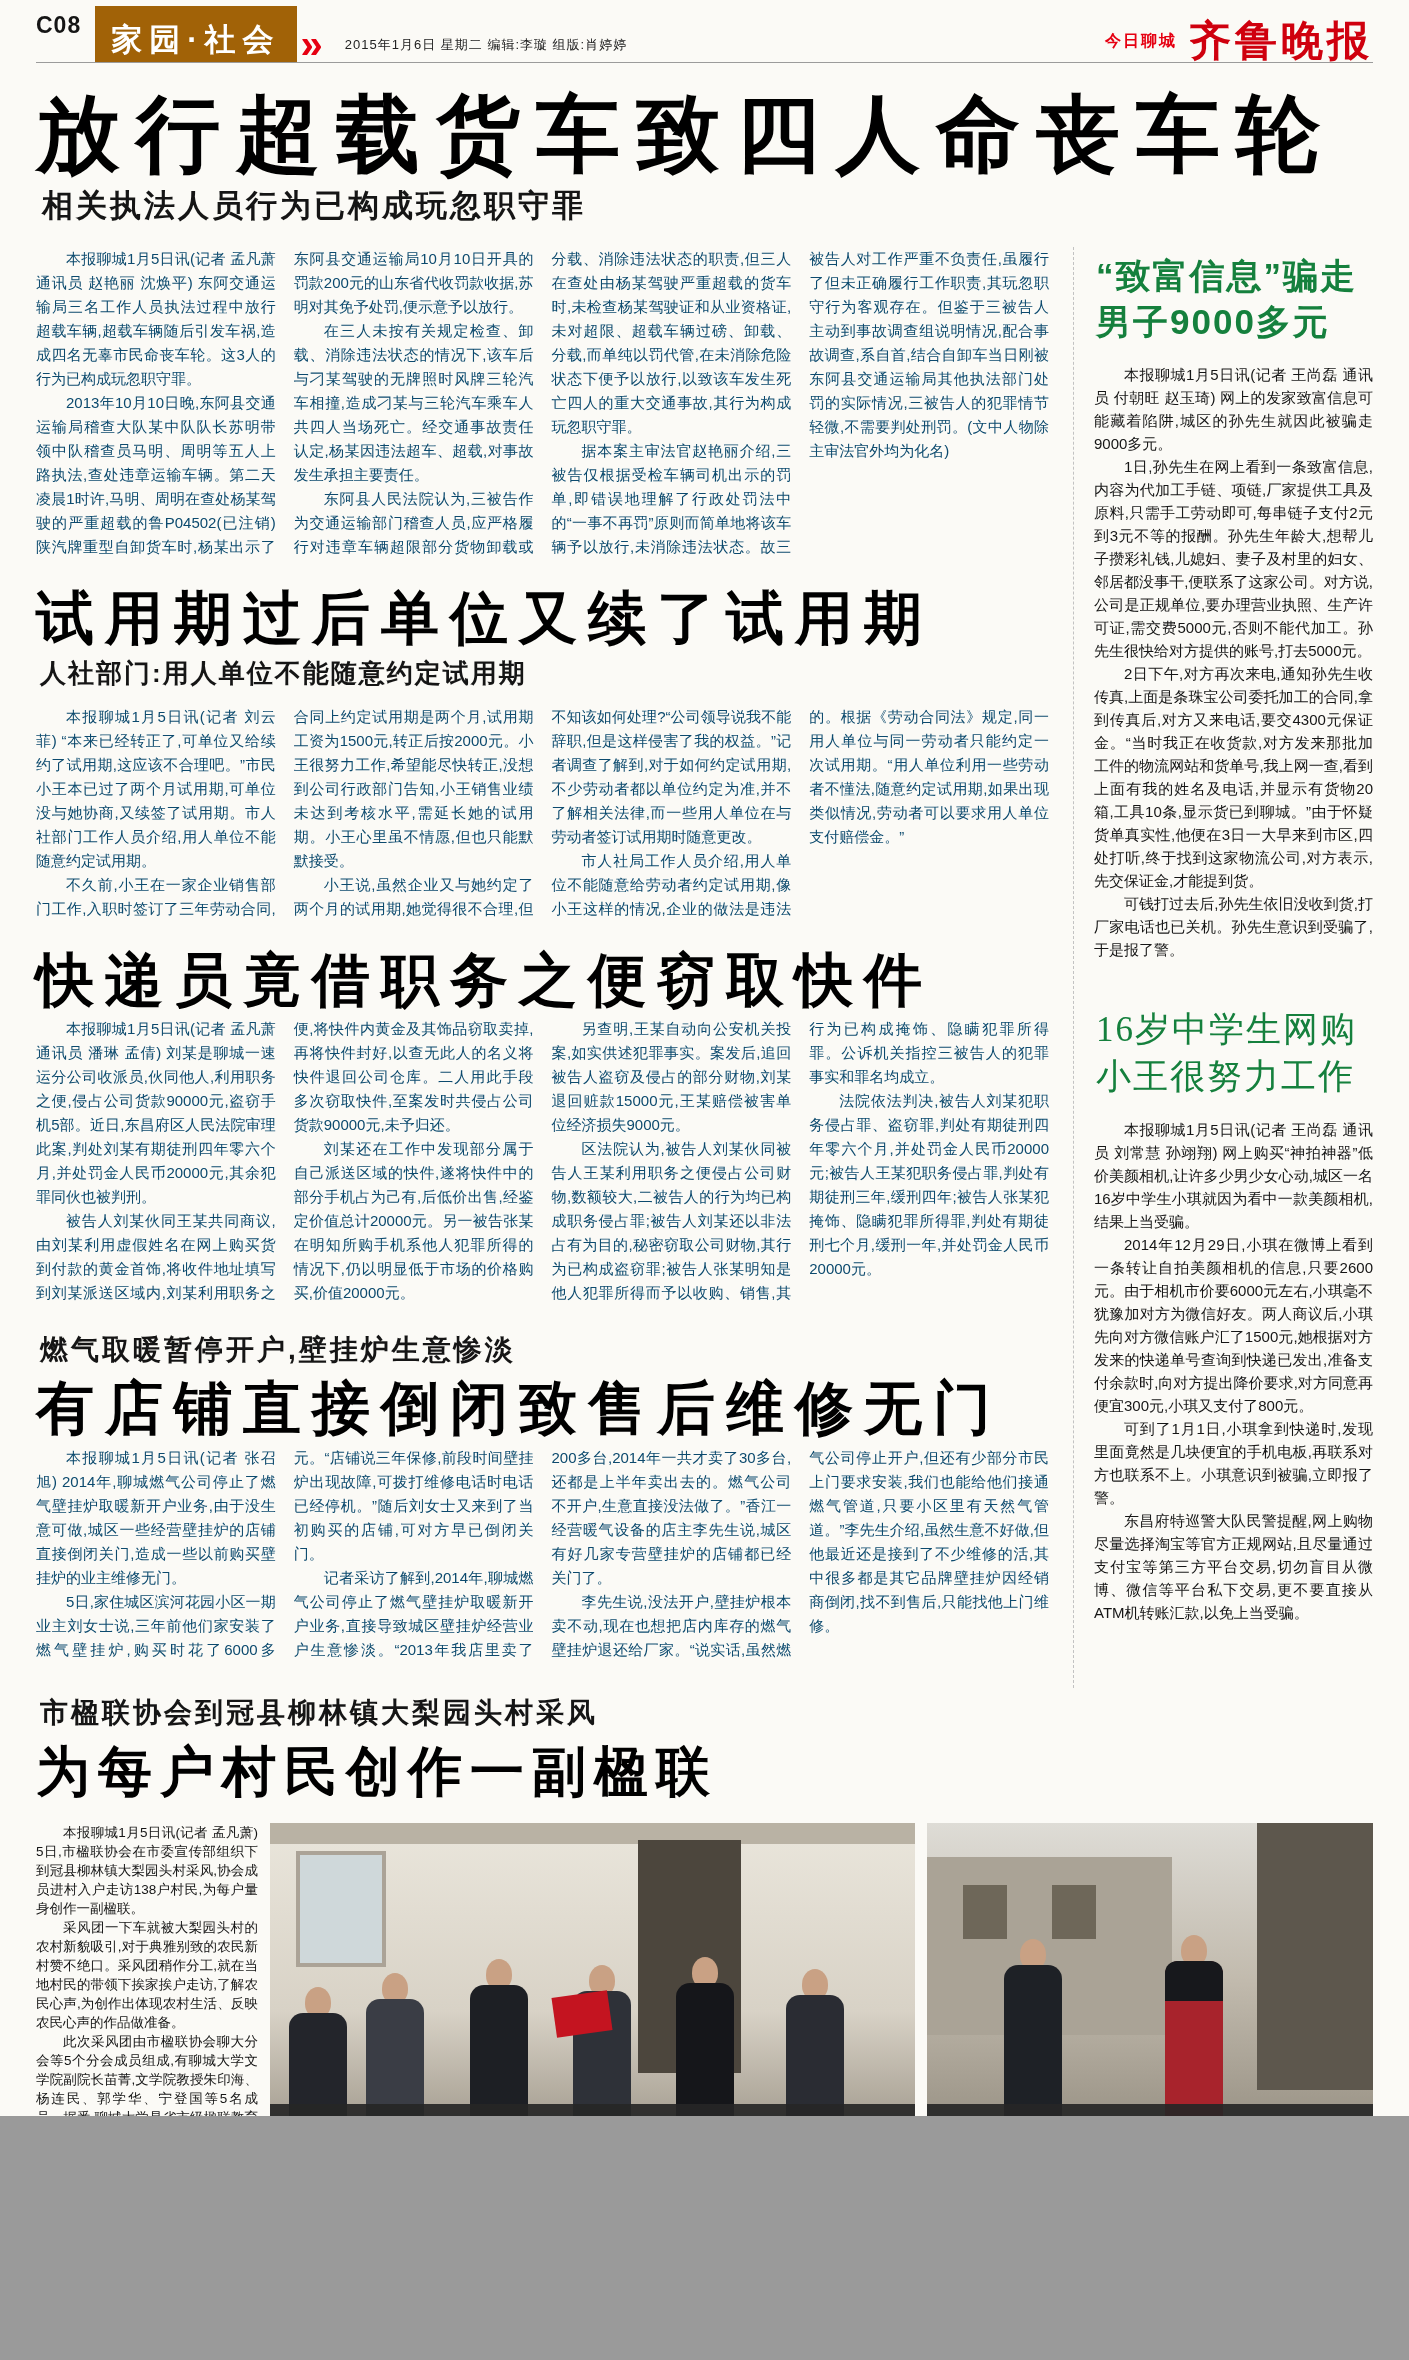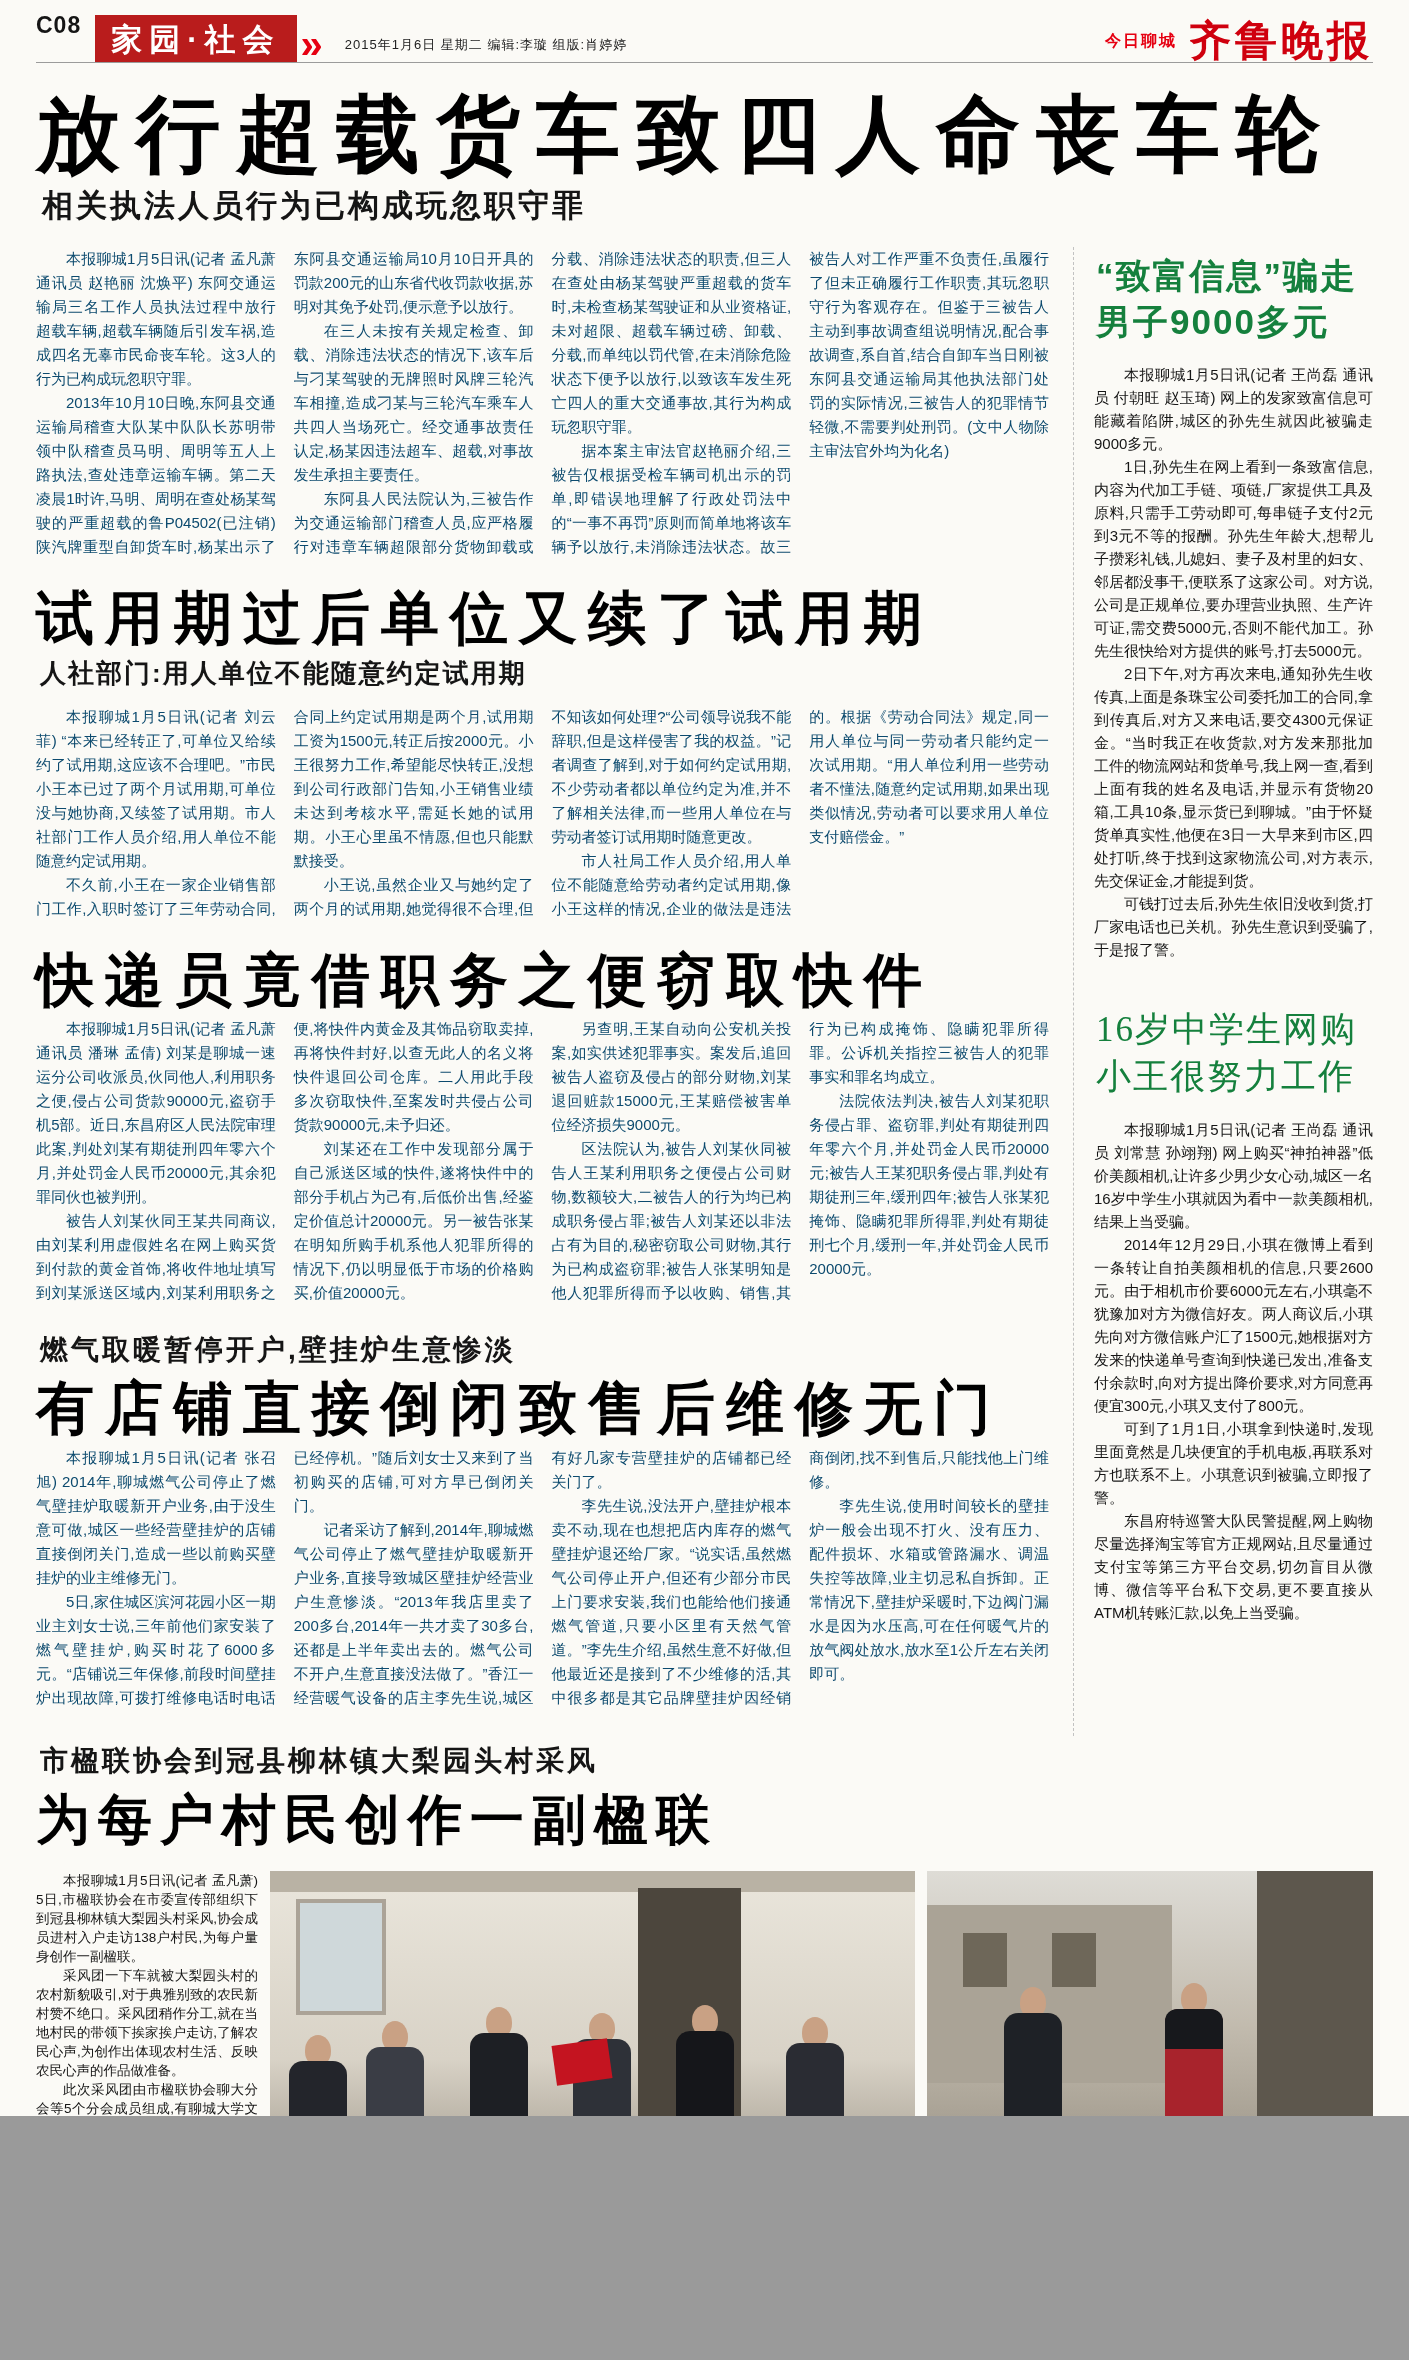--- a/index.html
+++ b/index.html
@@ -5,21 +5,21 @@
   * { margin:0; padding:0; box-sizing:border-box; }
   html,body { background:#9a9a9a; }
   .page {
     width:1409px; height:2116px; margin:0 auto; background:#fbfaf6;
     font-family:"Liberation Sans","DejaVu Sans",sans-serif; color:#151515;
     overflow:hidden; position:relative;
   }
   
   .header-bar { display:flex; align-items:flex-end; padding:12px 36px 0 36px; height:62px; }
   .page-num { font-size:23px; font-weight:bold; letter-spacing:1px; align-self:flex-start; margin-right:14px; }
-  .section-box { background:#b91c1c; color:#fff; font-size:31px; font-weight:900; padding:8px 16px 5px; letter-spacing:7px; line-height:1.1; }
+  .section-box { background:#a16207; color:#fff; font-size:31px; font-weight:900; padding:17px 16px 5px; letter-spacing:7px; line-height:1.1; }
   .section-arrow { color:#e60012; font-size:40px; font-weight:900; line-height:0.8; margin:0 0 2px 4px; }
   .date-line { font-size:13px; color:#222; margin:0 0 8px 22px; letter-spacing:1px; }
   .brand { margin-left:auto; display:flex; align-items:center; gap:12px; }
   .brand-city { color:#e60012; font-size:16px; font-weight:bold; letter-spacing:2px; }
   .brand-paper { color:#cf000e; font-size:42px; font-weight:900; font-family:"Liberation Serif","DejaVu Serif",serif; letter-spacing:4px; line-height:1; }
   .header-rule { border-bottom:1px solid #9b9b9b; margin:0 36px; }
 
   .inner { padding:0 36px; }
 
   
@@ -140,21 +140,20 @@
         </article>
 
         <article class="article">
           <div class="kicker">燃气取暖暂停开户,壁挂炉生意惨淡</div>
           <h2 class="h-big">有店铺直接倒闭致售后维修无门</h2>
           <div class="body cols-4">
               <p>本报聊城1月5日讯(记者 张召旭) 2014年,聊城燃气公司停止了燃气壁挂炉取暖新开户业务,由于没生意可做,城区一些经营壁挂炉的店铺直接倒闭关门,造成一些以前购买壁挂炉的业主维修无门。</p>
               <p>5日,家住城区滨河花园小区一期业主刘女士说,三年前他们家安装了燃气壁挂炉,购买时花了6000多元。“店铺说三年保修,前段时间壁挂炉出现故障,可拨打维修电话时电话已经停机。”随后刘女士又来到了当初购买的店铺,可对方早已倒闭关门。</p>
               <p>记者采访了解到,2014年,聊城燃气公司停止了燃气壁挂炉取暖新开户业务,直接导致城区壁挂炉经营业户生意惨淡。“2013年我店里卖了200多台,2014年一共才卖了30多台,还都是上半年卖出去的。燃气公司不开户,生意直接没法做了。”香江一经营暖气设备的店主李先生说,城区有好几家专营壁挂炉的店铺都已经关门了。</p>
               <p>李先生说,没法开户,壁挂炉根本卖不动,现在也想把店内库存的燃气壁挂炉退还给厂家。“说实话,虽然燃气公司停止开户,但还有少部分市民上门要求安装,我们也能给他们接通燃气管道,只要小区里有天然气管道。”李先生介绍,虽然生意不好做,但他最近还是接到了不少维修的活,其中很多都是其它品牌壁挂炉因经销商倒闭,找不到售后,只能找他上门维修。</p>
-              <p>李先生说,使用时间较长的壁挂炉一般会出现不打火、没有压力、配件损坏、水箱或管路漏水、调温失控等故障,业主切忌私自拆卸。正常情况下,壁挂炉采暖时,下边阀门漏水是因为水压高,可在任何暖气片的放气阀处放水,放水至1公斤左右关闭即可。</p>
             </div>
         </article>
 
       </div>
 
       <aside class="sidebar">
 
         <article class="side-article">
           <h3 class="side-head heavy">
             <span>“致富信息”骗走</span><br>

